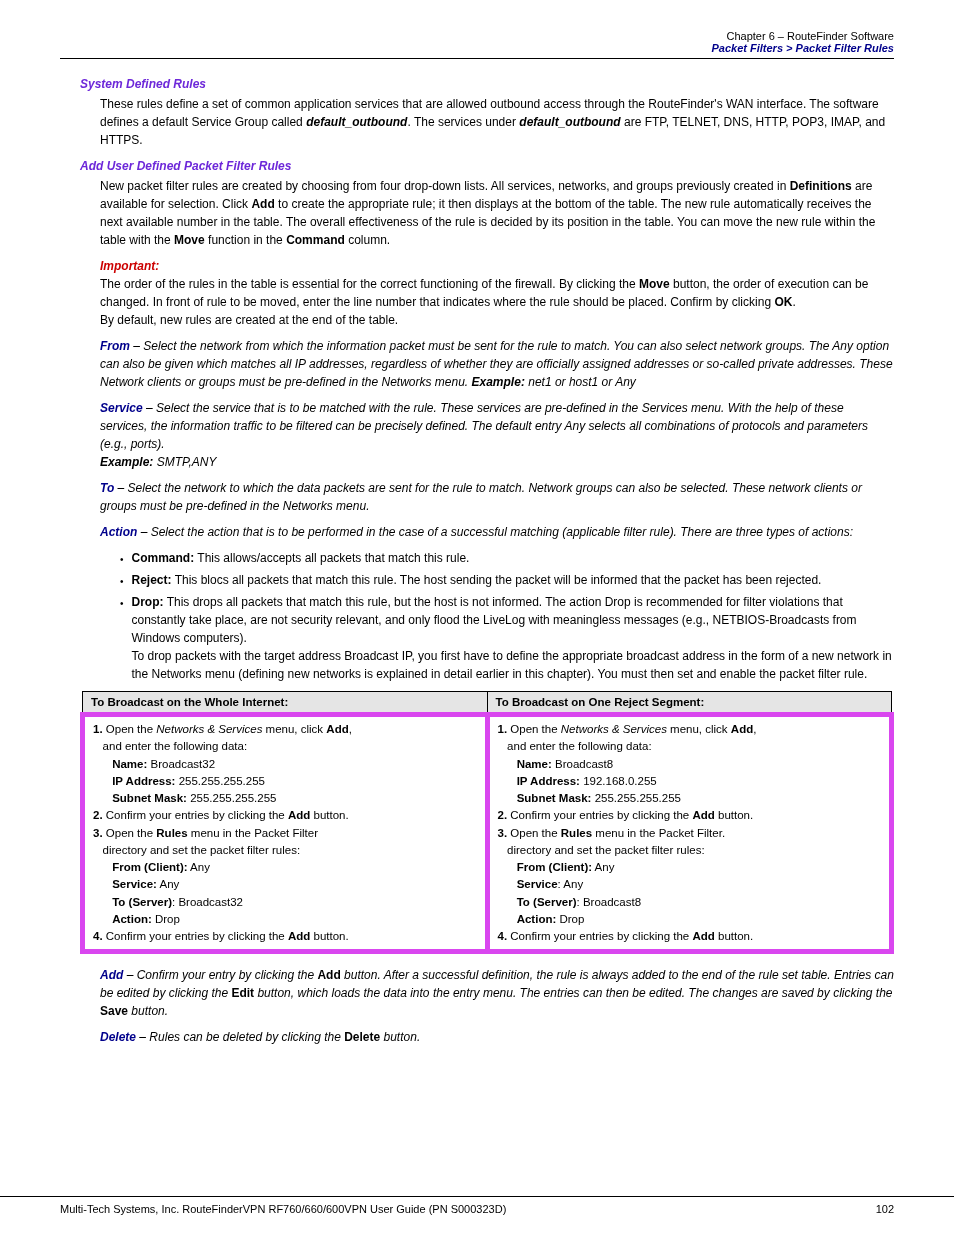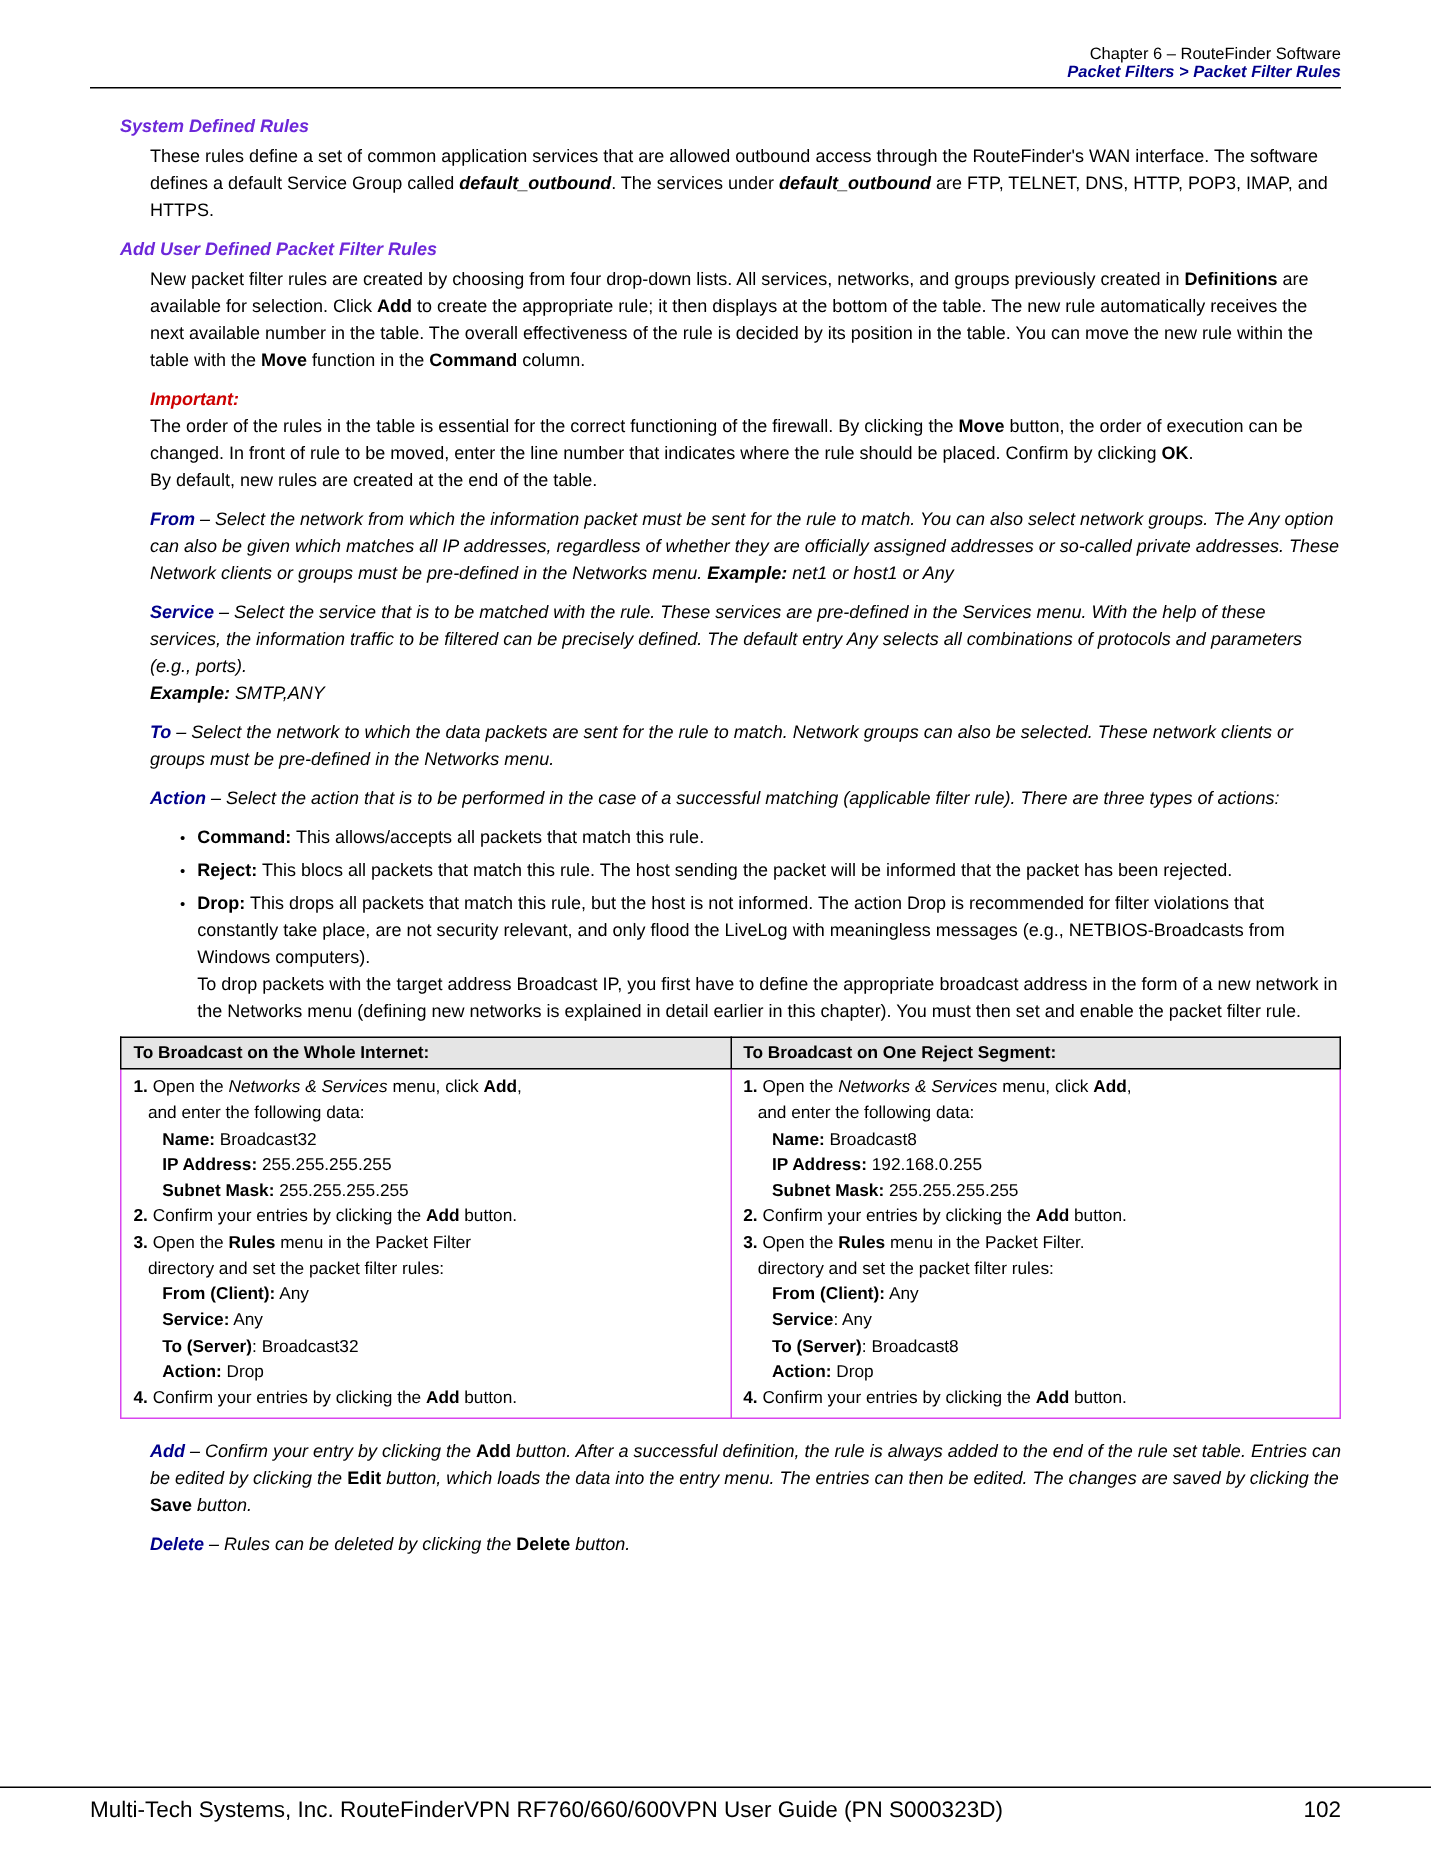--- a/index.html
+++ b/index.html
@@ -82,36 +82,36 @@
     }
     .two-col-table th {
       background: #e5e5e5;
       font-weight: bold;
       border: 1px solid #000;
       padding: 4px 8px;
       text-align: left;
       font-size: 11.5px;
     }
     .two-col-table td {
-      border: 1px solid #d946ef;
+      border: 5px solid #d946ef;
       padding: 4px 8px;
       vertical-align: top;
       line-height: 1.5;
     }
     .footer {
       position: absolute;
       bottom: 20px;
       left: 0;
       right: 0;
       padding: 0 60px;
       border-top: 1px solid #000;
       display: flex;
       justify-content: space-between;
       padding-top: 6px;
-      font-size: 15px;
+      font-size: 11px;
     }
     .section-block {
       margin-bottom: 10px;
     }
   </style>
 </head>
 <body>
 
 <div class="page">
 

